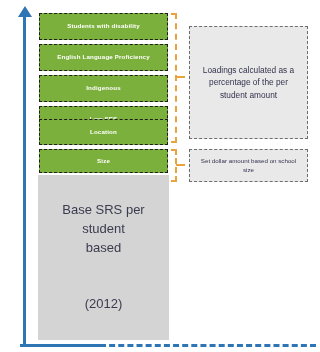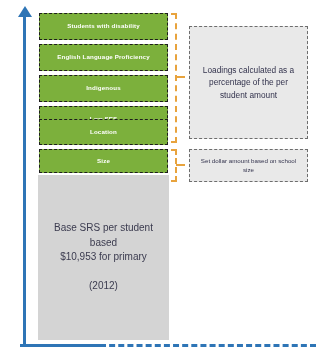--- a/index.html
+++ b/index.html
@@ -48,21 +48,21 @@
   }
 
   
   .base-box{
     position:absolute;left:38px;top:175px;width:131px;height:165px;
     background:#d4d4d4;
     box-sizing:border-box;
     display:flex;align-items:center;justify-content:center;
     text-align:center;
     color:#3b3b4f;
-    font-size:10px;
+    font-size:13px;
     line-height:1.45;
     padding:0 6px;
   }
 
   
   .callout{
     position:absolute;
     background:#e9e9e9;
     border:1px dashed #6d6d6d;
     box-sizing:border-box;
@@ -139,21 +139,21 @@
   </div>
 
   <div class="gbox" id="box-5" style="top:149px;height:24px;">
     <span>Size</span>
   </div>
 
   <div class="base-box">
     <div>
       <span>Base SRS per student</span><br>
       <span>based</span><br>
-      <span>$10,953 for primary</span><br>
+      <br>
       <br>
       <span>(2012)</span>
     </div>
   </div>
 
   <div class="brace" id="brace-loadings">
     <div class="tip-top"></div>
     <div class="vline"></div>
     <div class="arm"></div>
     <div class="tip-bot"></div>

